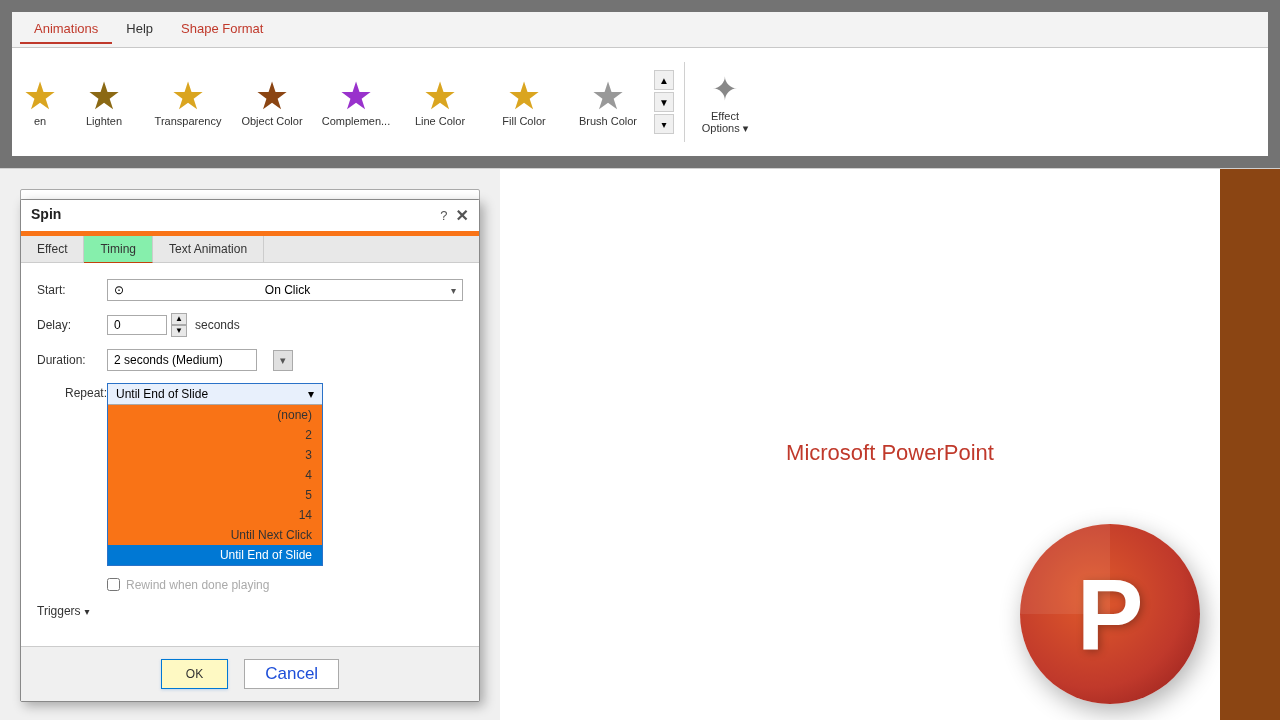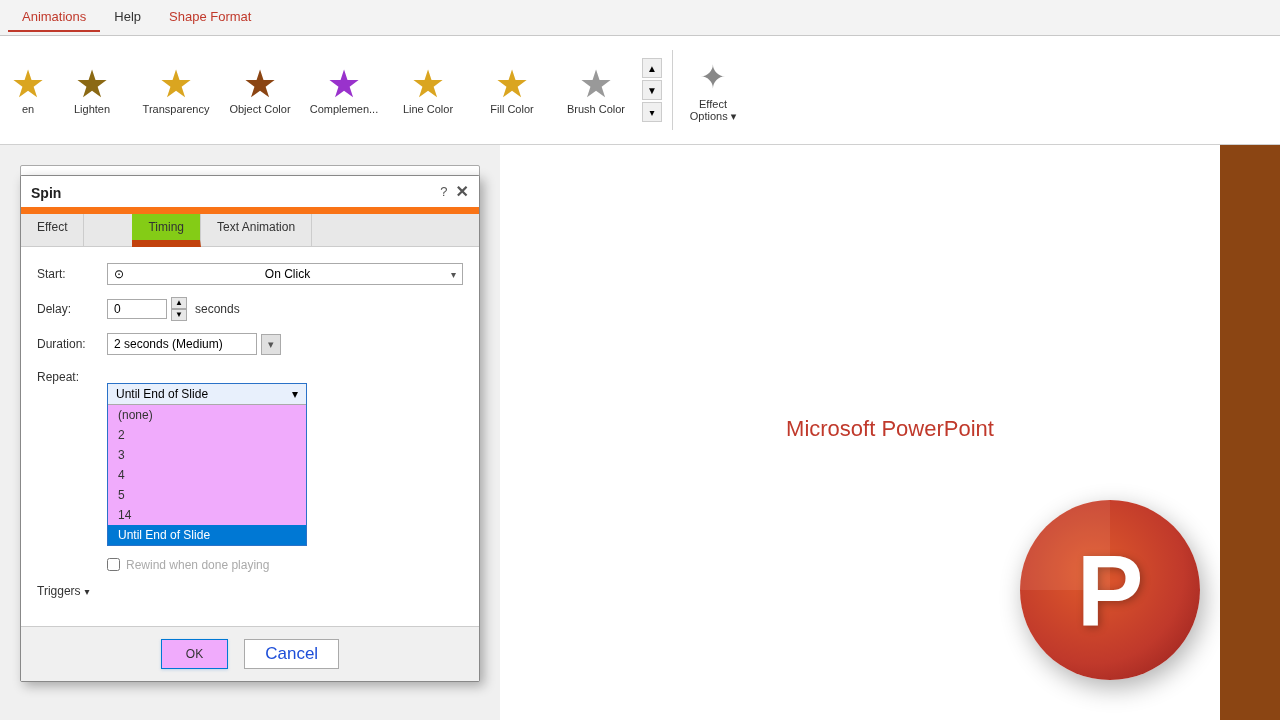--- a/index.html
+++ b/index.html
@@ -1,19 +1,19 @@
 <!DOCTYPE html>
 <html><head>
   <meta charset="utf-8">
   <style>
     * { margin: 0; padding: 0; box-sizing: border-box; }
     body { width: 1280px; height: 720px; overflow: hidden; font-family: 'Segoe UI', Arial, sans-serif; background: #fff; position: relative; }
 
     
-    .ribbon { background: #eab308; border-bottom: 1px solid #d0d0d0; padding: 0; }
+    .ribbon { background: #737373; border-bottom: 1px solid #d0d0d0; padding: 12px; }
     .ribbon-tabs { display: flex; align-items: center; padding: 0 8px; border-bottom: 1px solid #c8c8c8; background: #f3f3f3; height: 36px; }
     .ribbon-tab { padding: 6px 14px; font-size: 13px; cursor: pointer; color: #333; border-bottom: 2px solid transparent; }
     .ribbon-tab.active { color: #c0392b; border-bottom: 2px solid #c0392b; font-weight: 500; }
     .ribbon-tab.shape-format { color: #c0392b; }
 
     .ribbon-content { display: flex; align-items: center; padding: 4px 8px; height: 108px; background: #fff; gap: 4px; }
 
     .ribbon-item { display: flex; flex-direction: column; align-items: center; justify-content: center; width: 80px; cursor: pointer; padding: 4px; border-radius: 3px; }
     .ribbon-item .label { font-size: 11px; color: #333; text-align: center; }
 
@@ -31,60 +31,60 @@
     .left-panel { width: 500px; background: #f0f0f0; position: relative; padding: 20px; }
 
     
     .animation-panel { background: #fff; border: 1px solid #aaa; border-radius: 2px; padding: 8px 12px; margin-bottom: 12px; font-size: 13px; color: #333; display: flex; align-items: center; justify-content: space-between; }
     .animation-panel-title { font-size: 13px; font-weight: 400; }
     .animation-panel-icon { font-size: 14px; color: #666; cursor: pointer; }
 
     
     .dialog-overlay { position: absolute; top: 30px; left: 20px; z-index: 10; }
     .dialog { background: #f0f0f0; border: 1px solid #888; border-radius: 2px; width: 460px; box-shadow: 4px 4px 12px rgba(0,0,0,0.3); }
-    .dialog-titlebar { background: #fff; border-bottom: 7px solid #f97316; padding: 6px 10px; display: flex; align-items: flex-end; justify-content: space-between; }
+    .dialog-titlebar { background: #fff; border-bottom: 5px solid #f97316; padding: 6px 10px; display: flex; align-items: flex-start; justify-content: space-between; }
     .dialog-title { font-size: 14px; font-weight: 600; color: #222; }
     .dialog-controls { display: flex; gap: 8px; align-items: center; }
     .dialog-help { font-size: 13px; color: #555; cursor: pointer; background: none; border: none; }
     .dialog-close { font-size: 16px; color: #555; cursor: pointer; background: none; border: none; font-weight: bold; }
 
     .dialog-tabs { display: flex; background: #e8e8e8; border-bottom: 1px solid #ccc; }
     .dialog-tab { padding: 6px 16px; font-size: 12px; cursor: pointer; color: #333; border-right: 1px solid #ccc; }
-    .dialog-tab.active { background: #84cc16; border-bottom: 7px solid #c2410c; margin-bottom: -1px; margin-left: 48px; }
+    .dialog-tab.active { background: #86efac; border-bottom: 1px solid #c2410c; margin-bottom: -1px; }
 
     .dialog-body { padding: 16px; background: #fff; }
     .form-row { display: flex; align-items: center; margin-bottom: 12px; }
     .form-label { width: 70px; font-size: 12px; color: #333; flex-shrink: 0; }
     .form-control { flex: 1; }
 
     .select-box { width: 100%; border: 1px solid #aaa; background: #fff; padding: 3px 6px; font-size: 12px; display: flex; align-items: center; justify-content: space-between; cursor: pointer; }
     .select-box-arrow { font-size: 10px; color: #555; }
 
     .spinner-input { display: flex; align-items: center; gap: 4px; }
     .spinner-field { border: 1px solid #aaa; padding: 2px 6px; font-size: 12px; width: 60px; }
     .spinner-btns { display: flex; flex-direction: column; }
     .spinner-btn { width: 16px; height: 12px; background: #e8e8e8; border: 1px solid #aaa; font-size: 8px; cursor: pointer; display: flex; align-items: center; justify-content: center; line-height: 1; }
     .seconds-label { font-size: 12px; color: #333; margin-left: 4px; }
 
-    .dropdown-open { border: 1px solid #2a72c8; background: #fff; width: 200px; position: relative; margin-top: 16px; }
+    .dropdown-open { border: 1px solid #2a72c8; background: #fff; width: 216px; position: relative; }
     .dropdown-selected { background: #e8f0fc; padding: 3px 8px; font-size: 12px; display: flex; align-items: center; justify-content: space-between; border-bottom: 1px solid #aaa; }
-    .dropdown-list { background: #f0abfc; }
+    .dropdown-list { background: #f97316; }
     .dropdown-item { padding: 3px 10px; font-size: 12px; cursor: pointer; color: #333; }
     .dropdown-item.highlighted { background: #0078d4; color: #fff; }
 
     .checkbox-row { display: flex; align-items: flex-start; gap: 6px; }
     .checkbox-row input { margin: 0; }
     .checkbox-row label { font-size: 12px; color: #aaa; }
 
     .triggers-row { display: flex; align-items: center; gap: 4px; }
     .triggers-label { font-size: 12px; color: #333; }
     .triggers-arrow { font-size: 10px; color: #333; }
 
     .dialog-footer { display: flex; justify-content: center; gap: 16px; padding: 12px 16px; background: #f0f0f0; border-top: 1px solid #ccc; }
-    .btn-ok { background: #f0abfc; border: 1px solid #0078d4; padding: 4px 24px; font-size: 12px; cursor: pointer; color: #333; box-shadow: 0 1px 3px rgba(0,100,200,0.2); }
+    .btn-ok { background: #fef9c3; border: 1px solid #0078d4; padding: 4px 24px; font-size: 12px; cursor: pointer; color: #333; box-shadow: 0 1px 3px rgba(0,100,200,0.2); }
     .btn-cancel { background: #fff; border: 1px solid #aaa; padding: 4px 20px; font-size: 17px; cursor: pointer; color: #1d4ed8; }
 
     
     .red-arrow { position: absolute; bottom: 80px; left: 220px; z-index: 5; }
 
     
     .right-panel { flex: 1; background: #fff; display: flex; flex-direction: column; align-items: center; justify-content: flex-end; padding: 20px; position: relative; }
 
     .ppt-label { color: #c0392b; font-size: 22px; font-weight: 400; margin-bottom: 8px; text-align: center; }
     .ppt-heading { font-size: 58px; font-weight: 900; color: #111; line-height: 1.1; text-align: center; margin-bottom: 30px; }
@@ -106,21 +106,21 @@
     .star-linecolor { color: #DAA520; }
     .star-fillcolor { color: #DAA520; }
     .star-brushcolor { color: #999; }
 
     .star-unicode { font-size: 38px; line-height: 1; display: inline-block; }
 
     .ribbon-separator { width: 1px; background: #d0d0d0; height: 80px; margin: 0 4px; align-self: center; }
 
     .first-item { width: 40px; }
 
-    .duration-select { display: flex; align-items: center; gap: 4px; }
+    .duration-select { display: flex; align-items: center; gap: 16px; }
     .duration-box { border: 1px solid #aaa; padding: 3px 6px; font-size: 12px; width: 150px; background: #fff; }
   </style>
 </head>
 <body>
 
 <div class="ribbon">
   <div class="ribbon-tabs">
     <div class="ribbon-tab active">Animations</div>
     <div class="ribbon-tab">Help</div>
     <div class="ribbon-tab shape-format">Shape Format</div>
@@ -237,35 +237,36 @@
           <div class="form-row">
             <div class="form-label">Duration:</div>
             <div class="form-control duration-select">
               <div class="duration-box">
                 <span>2 seconds (Medium)</span>
               </div>
               <div class="select-box-arrow" style="background:#e0e0e0;border:1px solid #aaa;padding:3px 6px;font-size:11px;">▾</div>
             </div>
           </div>
 
-          <div class="form-row" style="align-items:flex-start;">
+          <div class="form-row" style="align-items:flex-start;text-align:right;">
             <div class="form-label" style="padding-top:3px;">Repeat:</div>
             <div class="form-control">
               <div class="dropdown-open">
                 <div class="dropdown-selected">
                   <span>Until End of Slide</span>
                   <span>▾</span>
                 </div>
                 <div class="dropdown-list">
                   <div class="dropdown-item">(none)</div>
                   <div class="dropdown-item">2</div>
                   <div class="dropdown-item">3</div>
                   <div class="dropdown-item">4</div>
                   <div class="dropdown-item">5</div>
                   <div class="dropdown-item">14</div>
+                  <div class="dropdown-item">Until Next Click</div>
                   <div class="dropdown-item highlighted">Until End of Slide</div>
                 </div>
               </div>
             </div>
           </div>
 
           <div class="form-row">
             <div class="form-label"></div>
             <div class="checkbox-row">
               <input type="checkbox" style="">

